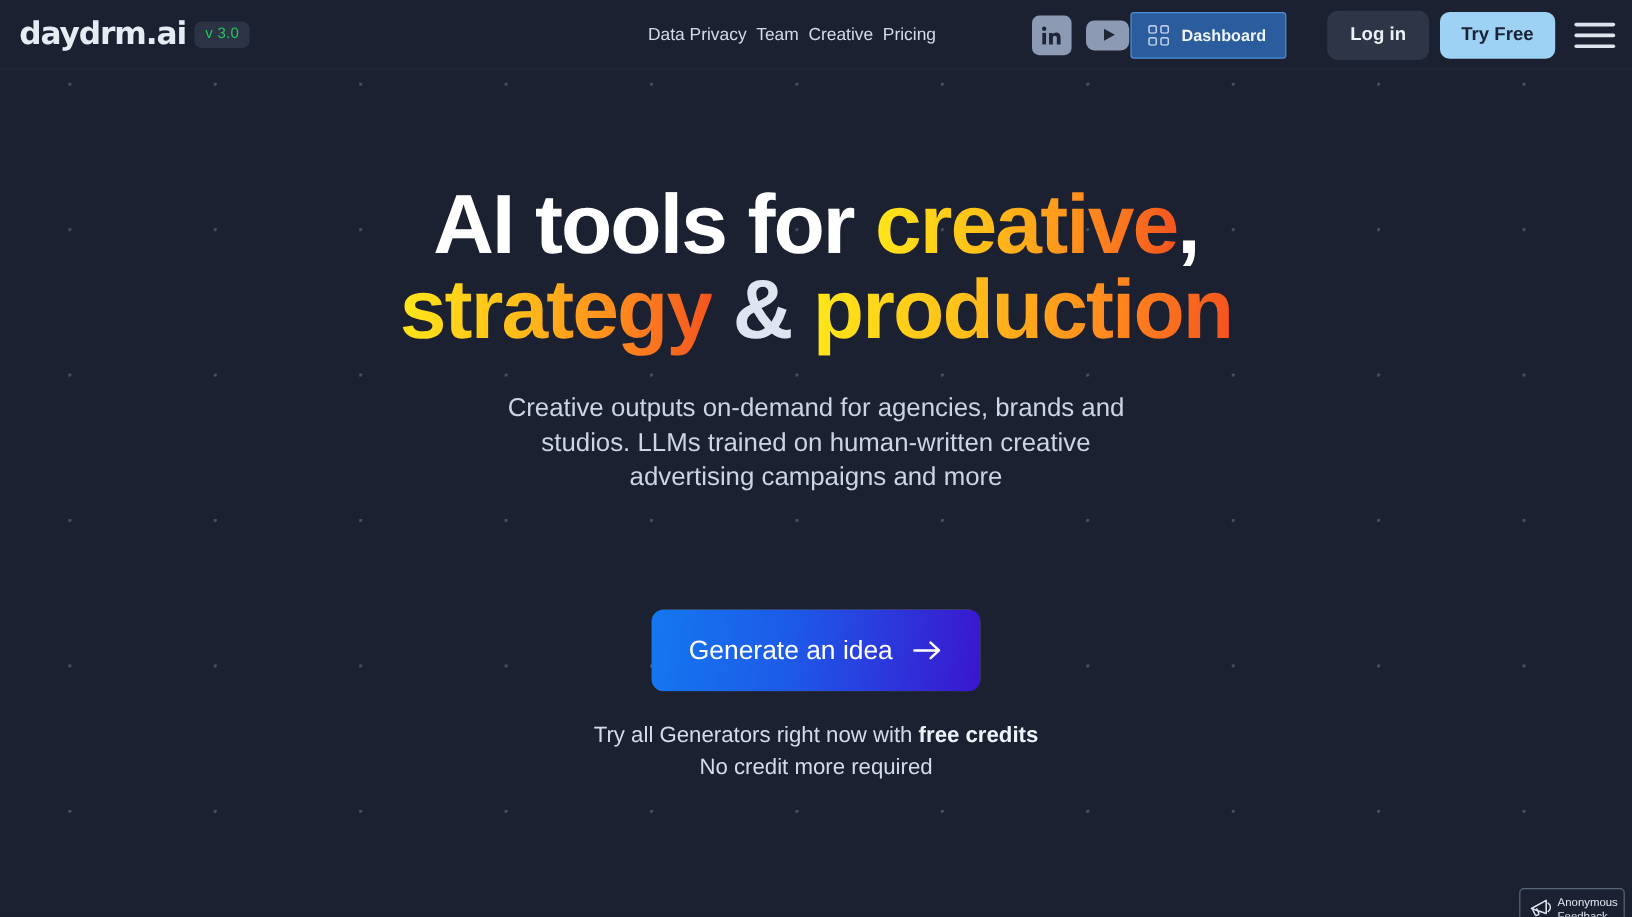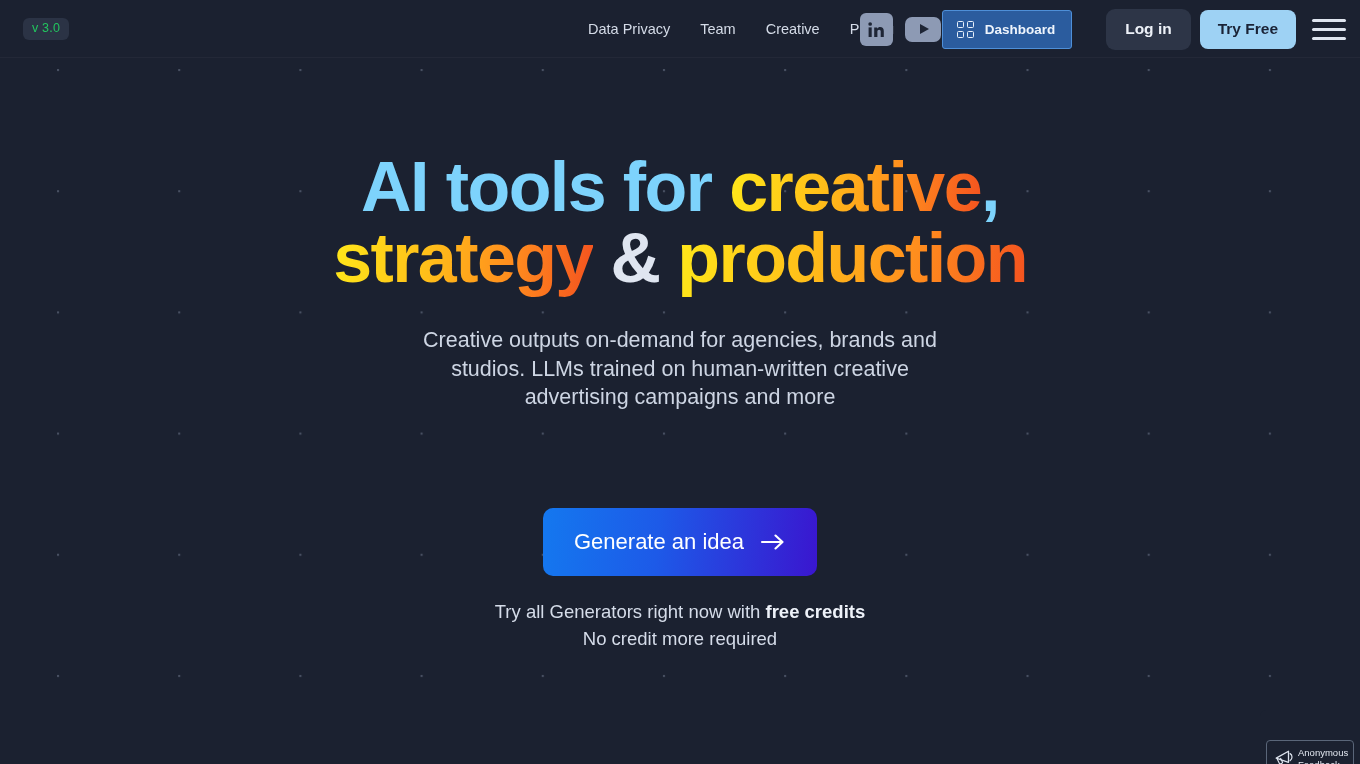--- a/index.html
+++ b/index.html
@@ -67,24 +67,24 @@
     font-size:12.5px;
     padding:4px 9px 5px 9px;
     border-radius:6px;
     line-height:1;
     letter-spacing:0.2px;
   }
 
   
   #nav {
     position:absolute;
-    left:588px;
+    left:540px;
     display:flex;
     align-items:center;
-    gap:30px;
+    gap:8px;
   }
   .nav-link {
     color:#d4dbe7;
     font-size:14.5px;
     text-decoration:none;
     cursor:pointer;
     white-space:nowrap;
   }
 
   
@@ -190,21 +190,21 @@
     position:absolute;
     left:0; top:94px;
     width:1360px;
     text-align:center;
     font-family:"Liberation Sans", sans-serif;
     font-weight:700;
     font-size:70px;
     line-height:1.02;
     letter-spacing:-1.6px;
   }
-  .hl-plain { color:#7dd3fc; }
+  .hl-plain { color:#ffffff; }
   .hl-grad {
     background-image:linear-gradient(96deg,#ffe81a 0%,#ffc019 36%,#ff8a1e 70%,#f4521f 100%);
     -webkit-background-clip:text;
     background-clip:text;
     -webkit-text-fill-color:transparent;
     color:transparent;
   }
   .hl-amp { color:#dfe5f0; }
 
   #subhead {
@@ -279,20 +279,21 @@
 </head>
 <body>
 
 <div id="page">
 
   <div id="dots"></div>
 
   <div id="header">
 
     <div class="brand-wrap">
+      <span class="brand-logo">daydrm.ai</span>
       <span class="brand-ver">v 3.0</span>
     </div>
 
     <div id="nav">
       <a class="nav-link">Data Privacy</a>
       <a class="nav-link">Team</a>
       <a class="nav-link">Creative</a>
       <a class="nav-link">Pricing</a>
     </div>
 

